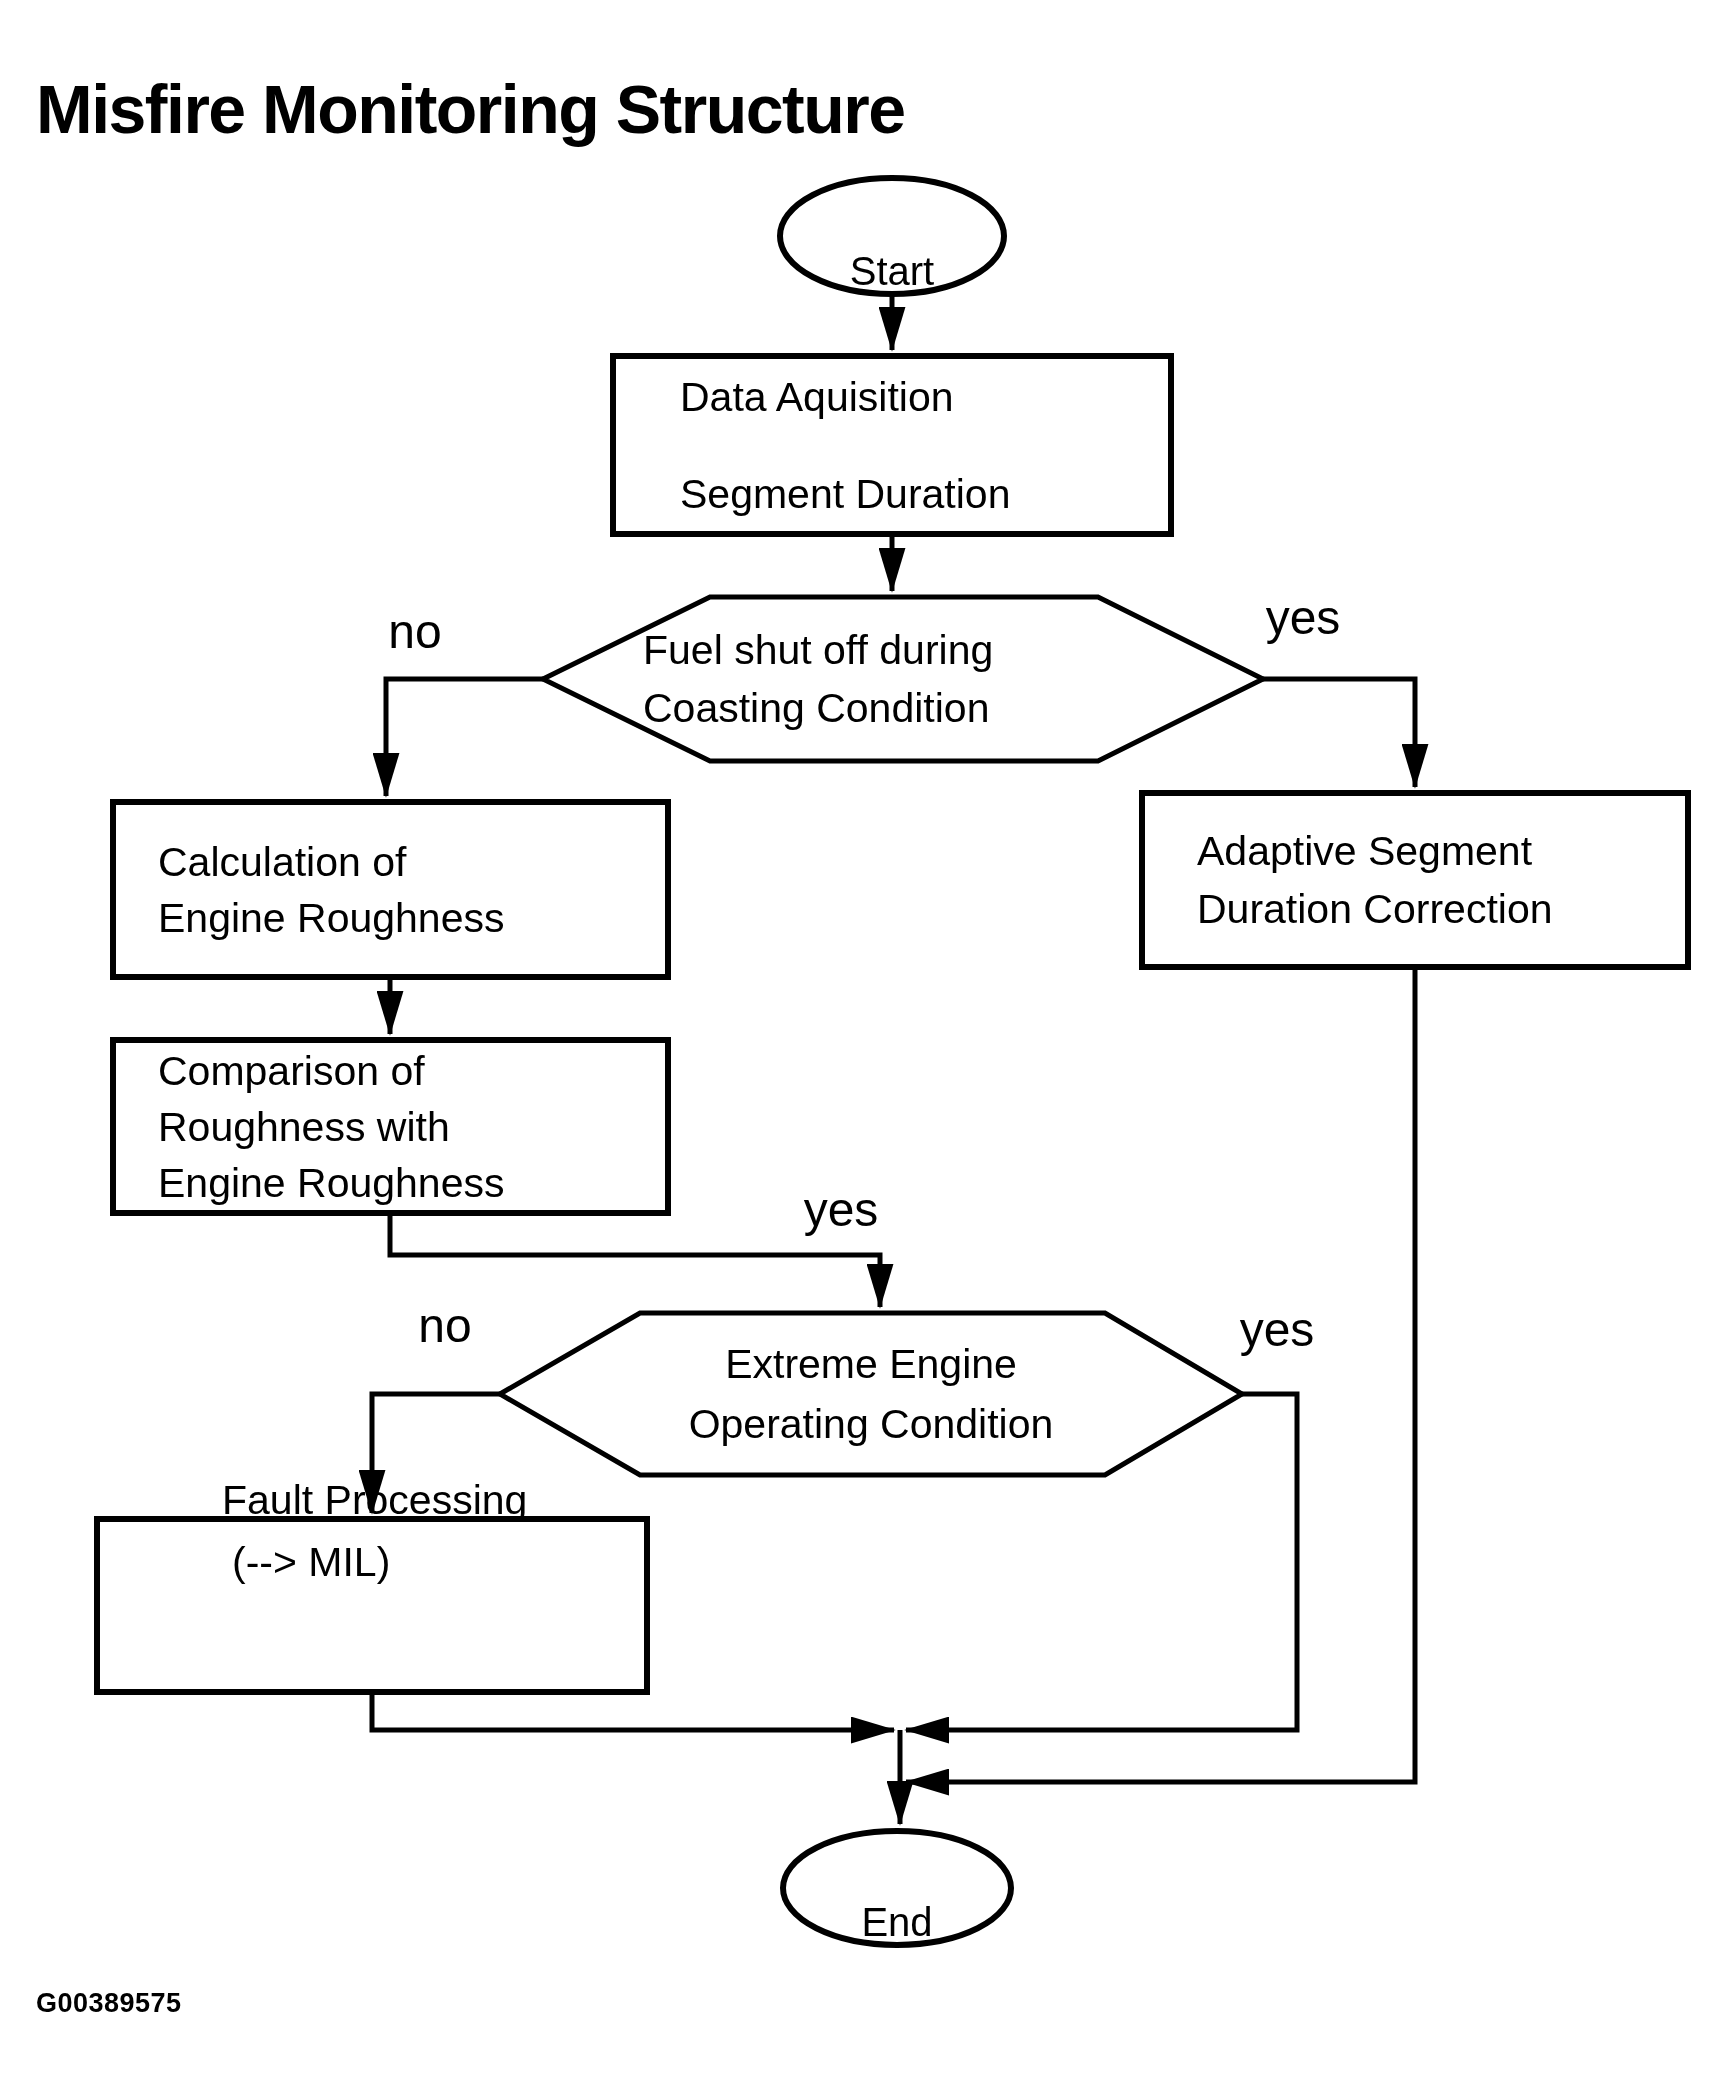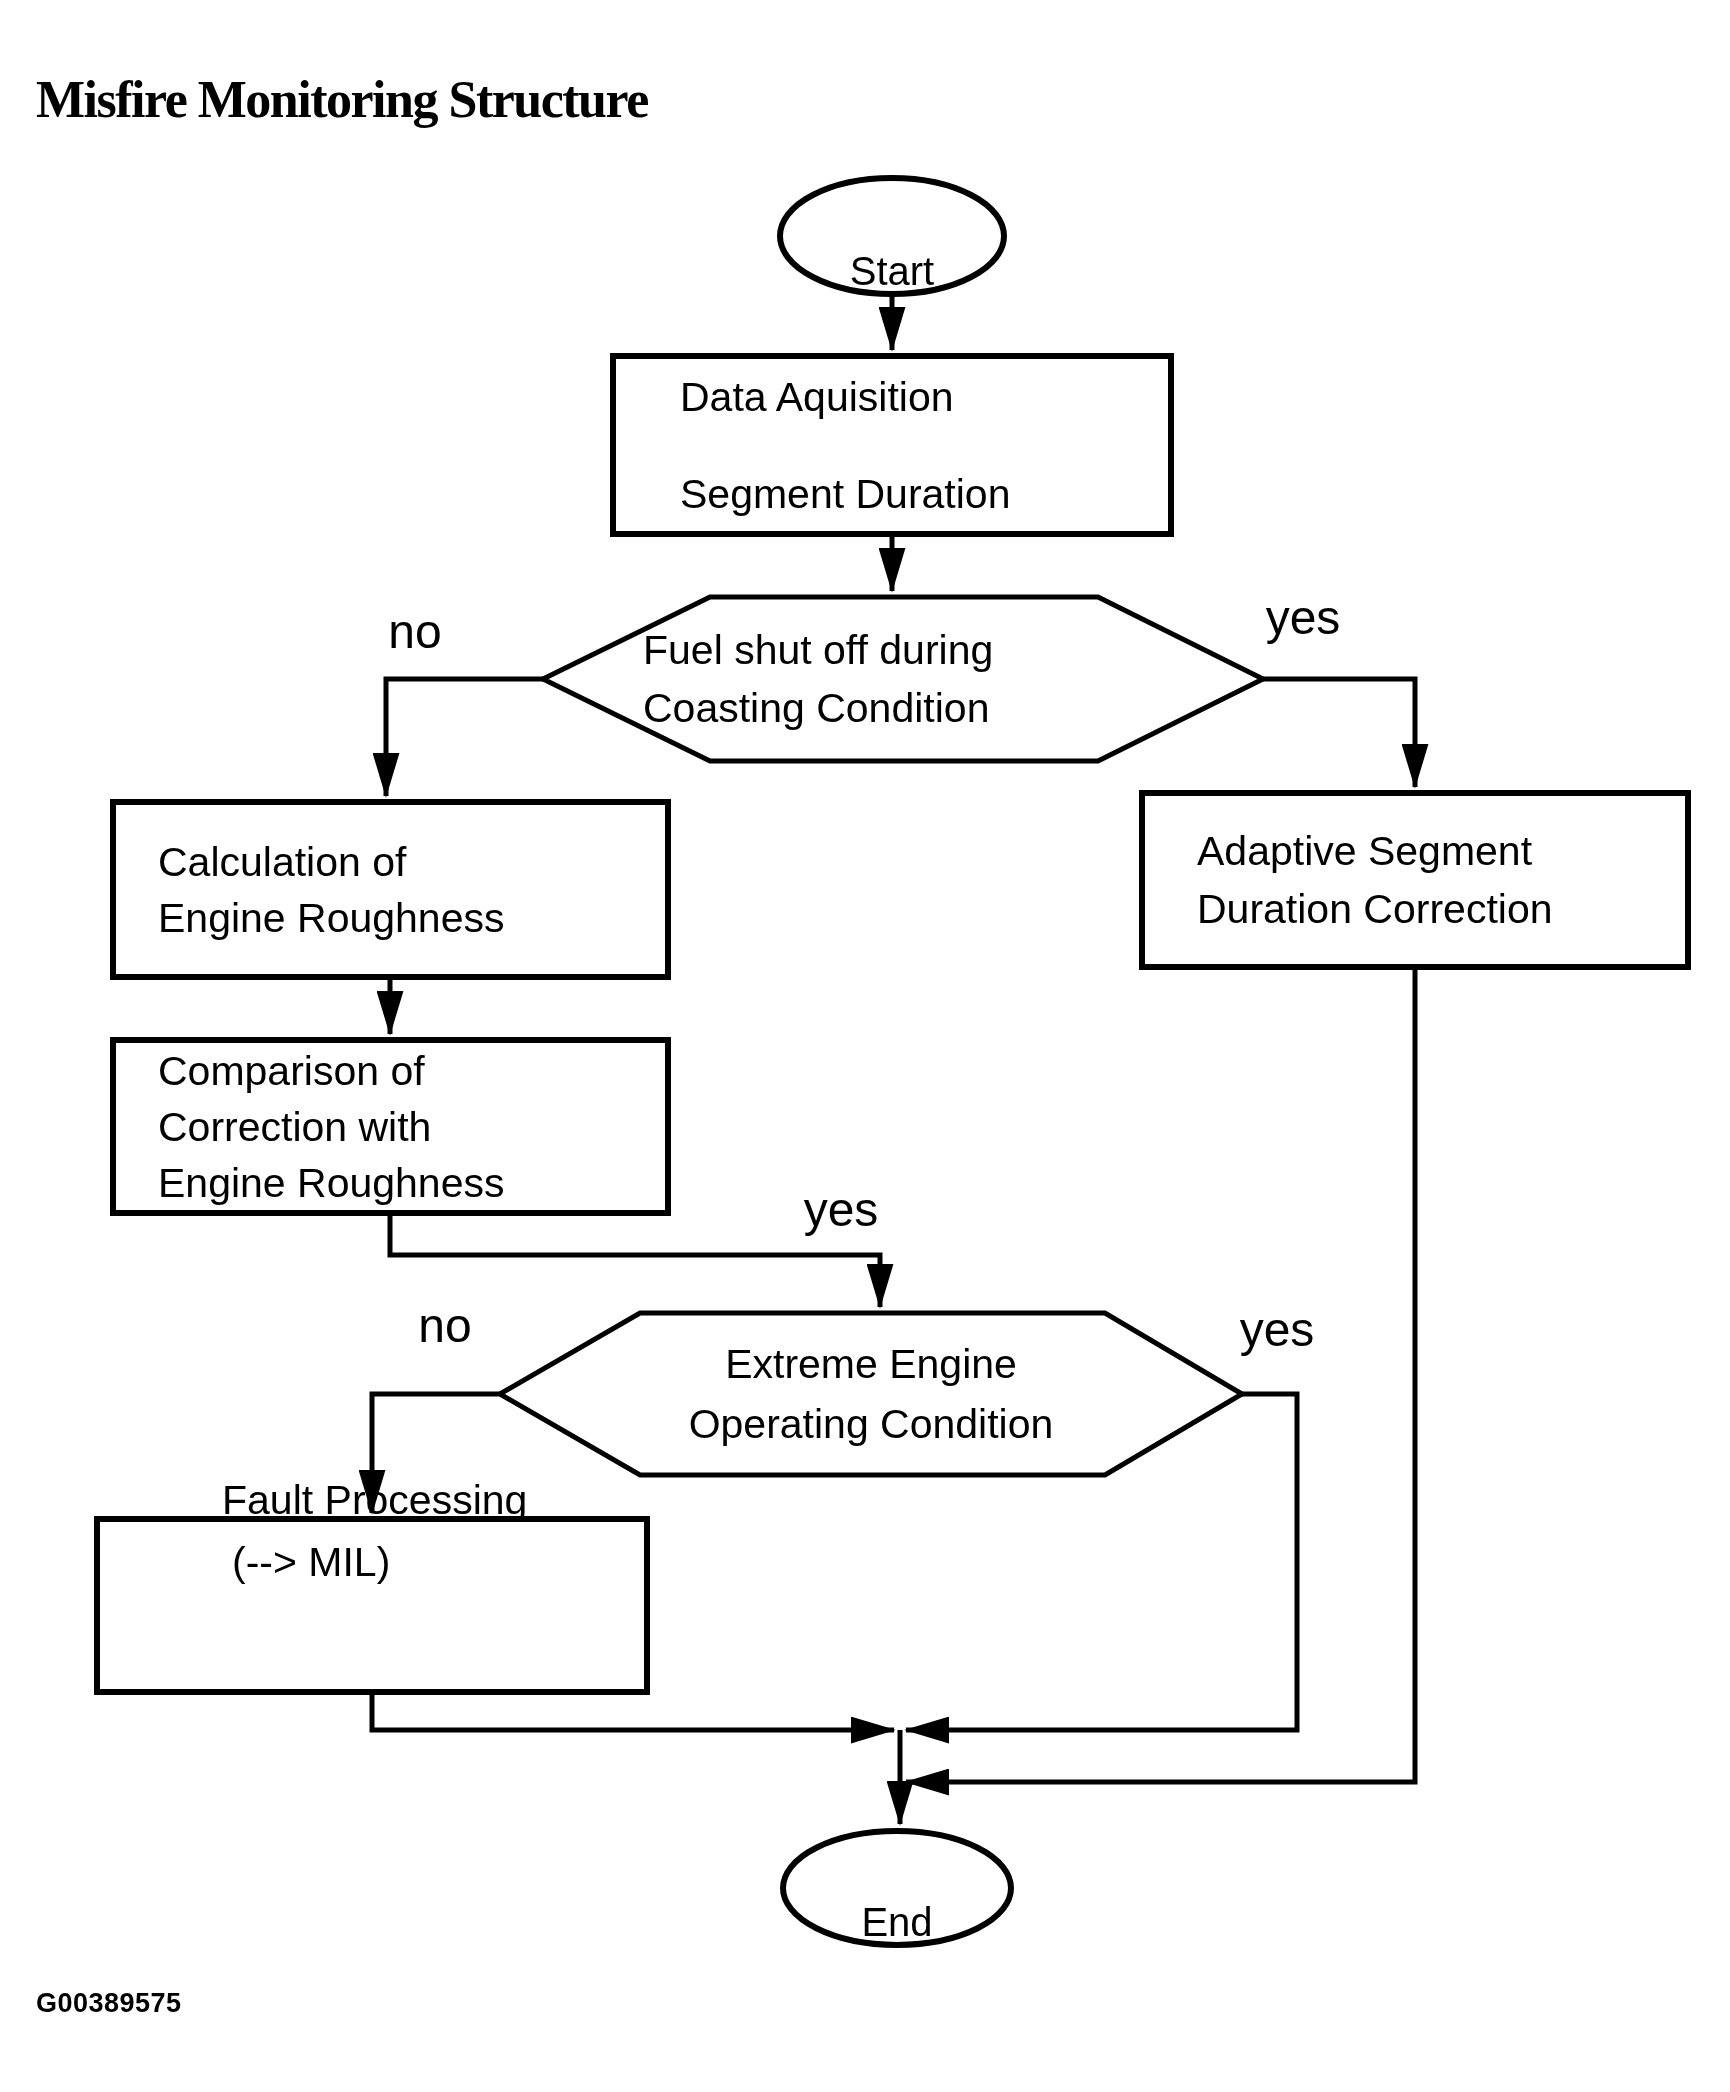--- a/index.html
+++ b/index.html
@@ -8,23 +8,22 @@
     width:1730px;height:2092px;
     background:#ffffff;
     font-family:"Liberation Sans", sans-serif;
     color:#000;
     overflow:hidden;
   }
   #diagram-svg{position:absolute;left:0;top:0;}
   .abs{position:absolute;}
   .page-title{
     left:36px;top:70px;
-    font-size:52px;font-weight:700;letter-spacing:-1.5px;
+    font-size:68px;font-weight:700;letter-spacing:-1.5px;
     white-space:nowrap;
-    font-family:Liberation Serif, serif;
   }
   .figure-code{
     left:36px;top:1988px;
     font-size:27px;font-weight:700;letter-spacing:0.5px;
   }
   .node-text{
     display:flex;flex-direction:column;justify-content:center;
     font-size:41px;line-height:58px;white-space:nowrap;
   }
   .node-text div{height:58px;}
@@ -115,21 +114,21 @@
     <div>Coasting Condition</div>
   </div>
 
   <div class="abs node-text" id="txt-calc">
     <div>Calculation of</div>
     <div>Engine Roughness</div>
   </div>
 
   <div class="abs node-text" id="txt-comp">
     <div>Comparison of</div>
-    <div>Correction with</div>
+    <div>Roughness with</div>
     <div>Engine Roughness</div>
   </div>
 
   <div class="abs node-text" id="txt-hex2">
     <div>Extreme Engine</div>
     <div>Operating Condition</div>
   </div>
 
   <div class="abs node-text" id="txt-fault">
     <div>Fault Processing</div>

